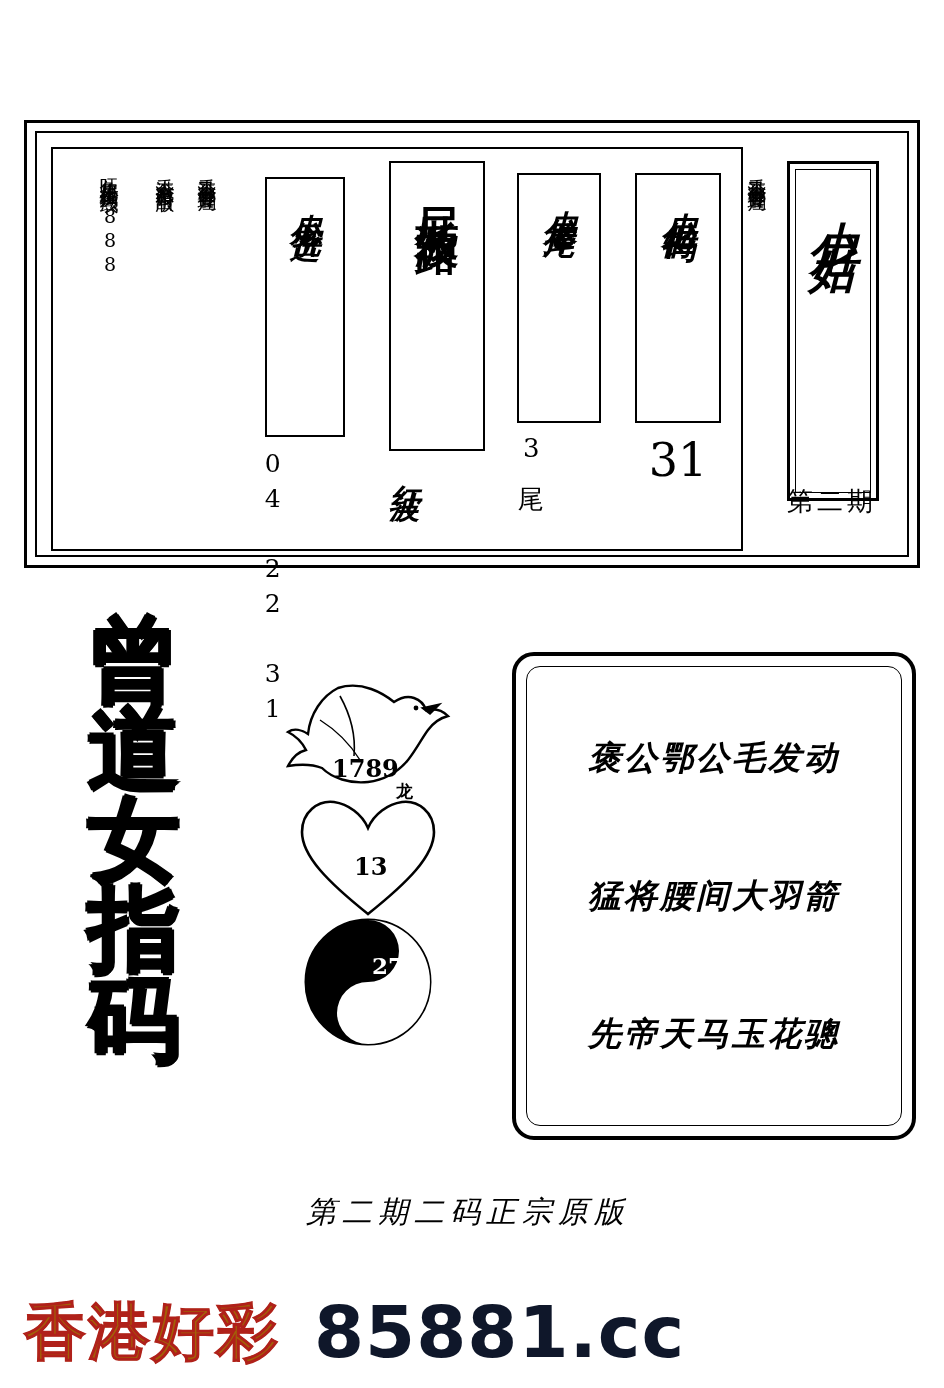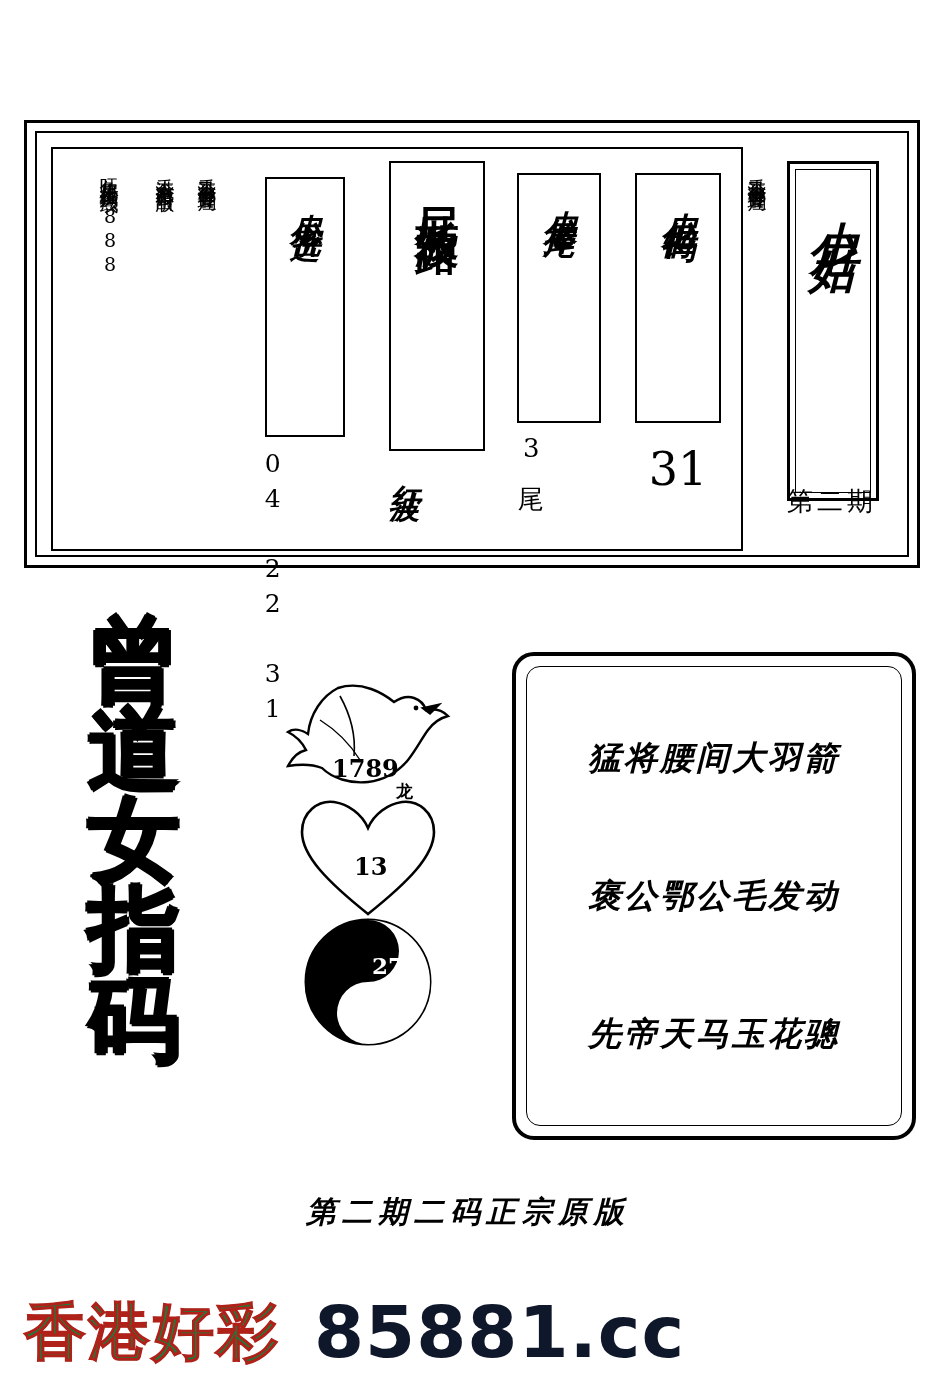--- a/index.html
+++ b/index.html
@@ -111,21 +111,21 @@
     font-weight: bold;
   }
   .cell-val {
     position: absolute;
     text-align: center;
     font-weight: normal;
   }
 
   #cell-tema      { left: 598px; top: 40px;  width: 86px;  height: 250px; }
   #cell-tema .vtext { font-size: 34px; font-style: italic; letter-spacing: 6px;}
-  #val-tema       { left: 598px; top: 300px; width: 86px; font-size: 46px; font-family: "DejaVu Serif", serif; margin-top: 9px;}
+  #val-tema       { left: 598px; top: 300px; width: 86px; font-size: 46px; font-family: "DejaVu Serif", serif;}
 
   #cell-bangwei   { left: 480px; top: 40px;  width: 84px;  height: 250px; }
   #cell-bangwei .vtext { font-size: 32px; font-style: italic; letter-spacing: 6px;}
   #val-bangwei    { left: 480px; top: 300px; width: 84px; font-size: 26px; }
   #val-bangwei .vtext { font-size: 26px; letter-spacing: 4px; }
 
   #cell-bolu      { left: 352px; top: 28px;  width: 96px;  height: 290px; }
   #cell-bolu .vtext { font-size: 44px; letter-spacing: 8px; }
   #val-bolu       { left: 352px; top: 328px; width: 96px; }
   #val-bolu .vtext { font-size: 30px; font-weight: bold; font-style: italic; letter-spacing: 6px;}
@@ -212,41 +212,41 @@
     font-family: "DejaVu Serif", serif;
   }
 
   .subcaption {
     position: absolute;
     left: 0;
     right: 8px;
     top: 1192px;
     text-align: center;
     font-size: 30px;
-    font-weight: bold;
+    font-weight: normal;
     font-style: italic;
     letter-spacing: 6px;
   }
 
   
   .footer {
     position: absolute;
     left: 0;
     right: 0;
     bottom: 8px;
     height: 96px;
     display: flex;
     align-items: center;
     padding-left: 24px;
     box-sizing: border-box;
   }
   .footer-cn {
     font-size: 62px;
     font-weight: bold;
-    color: #15803d;
+    color: #a16207;
     letter-spacing: 2px;
     font-family: "DejaVu Sans", sans-serif;
     -webkit-text-stroke: 1px #b0211a;
   }
   .footer-num {
     font-size: 72px;
     font-weight: bold;
     color: #0f172a;
     margin-left: 34px;
     font-family: "DejaVu Sans", sans-serif;
@@ -339,22 +339,22 @@
     <circle cx="70" cy="70" r="62" fill="#000" stroke="#000" stroke-width="3"></circle>
     <path d="M70 8 A62 62 0 0 1 70 132 A31 31 0 0 1 70 70 A31 31 0 0 0 70 8 Z" fill="#ffffff"></path>
     <circle cx="70" cy="39" r="9" fill="#000"></circle>
     <circle cx="70" cy="101" r="9" fill="#ffffff"></circle>
   </svg>
   <div class="sym-num" id="num-yin">27</div>
 </div>
 
 <div class="poem-box">
   <div class="inner">
+    <div class="poem-line">褒公鄂公毛发动</div>
     <div class="poem-line">猛将腰间大羽箭</div>
-    <div class="poem-line">褒公鄂公毛发动</div>
     <div class="poem-line">先帝天马玉花骢</div>
   </div>
 </div>
 
 <div class="subcaption">第二期二码正宗原版</div>
 
 <div class="footer">
   <div class="footer-cn">香港好彩</div>
   <div class="footer-num">85881.cc</div>
 </div>

